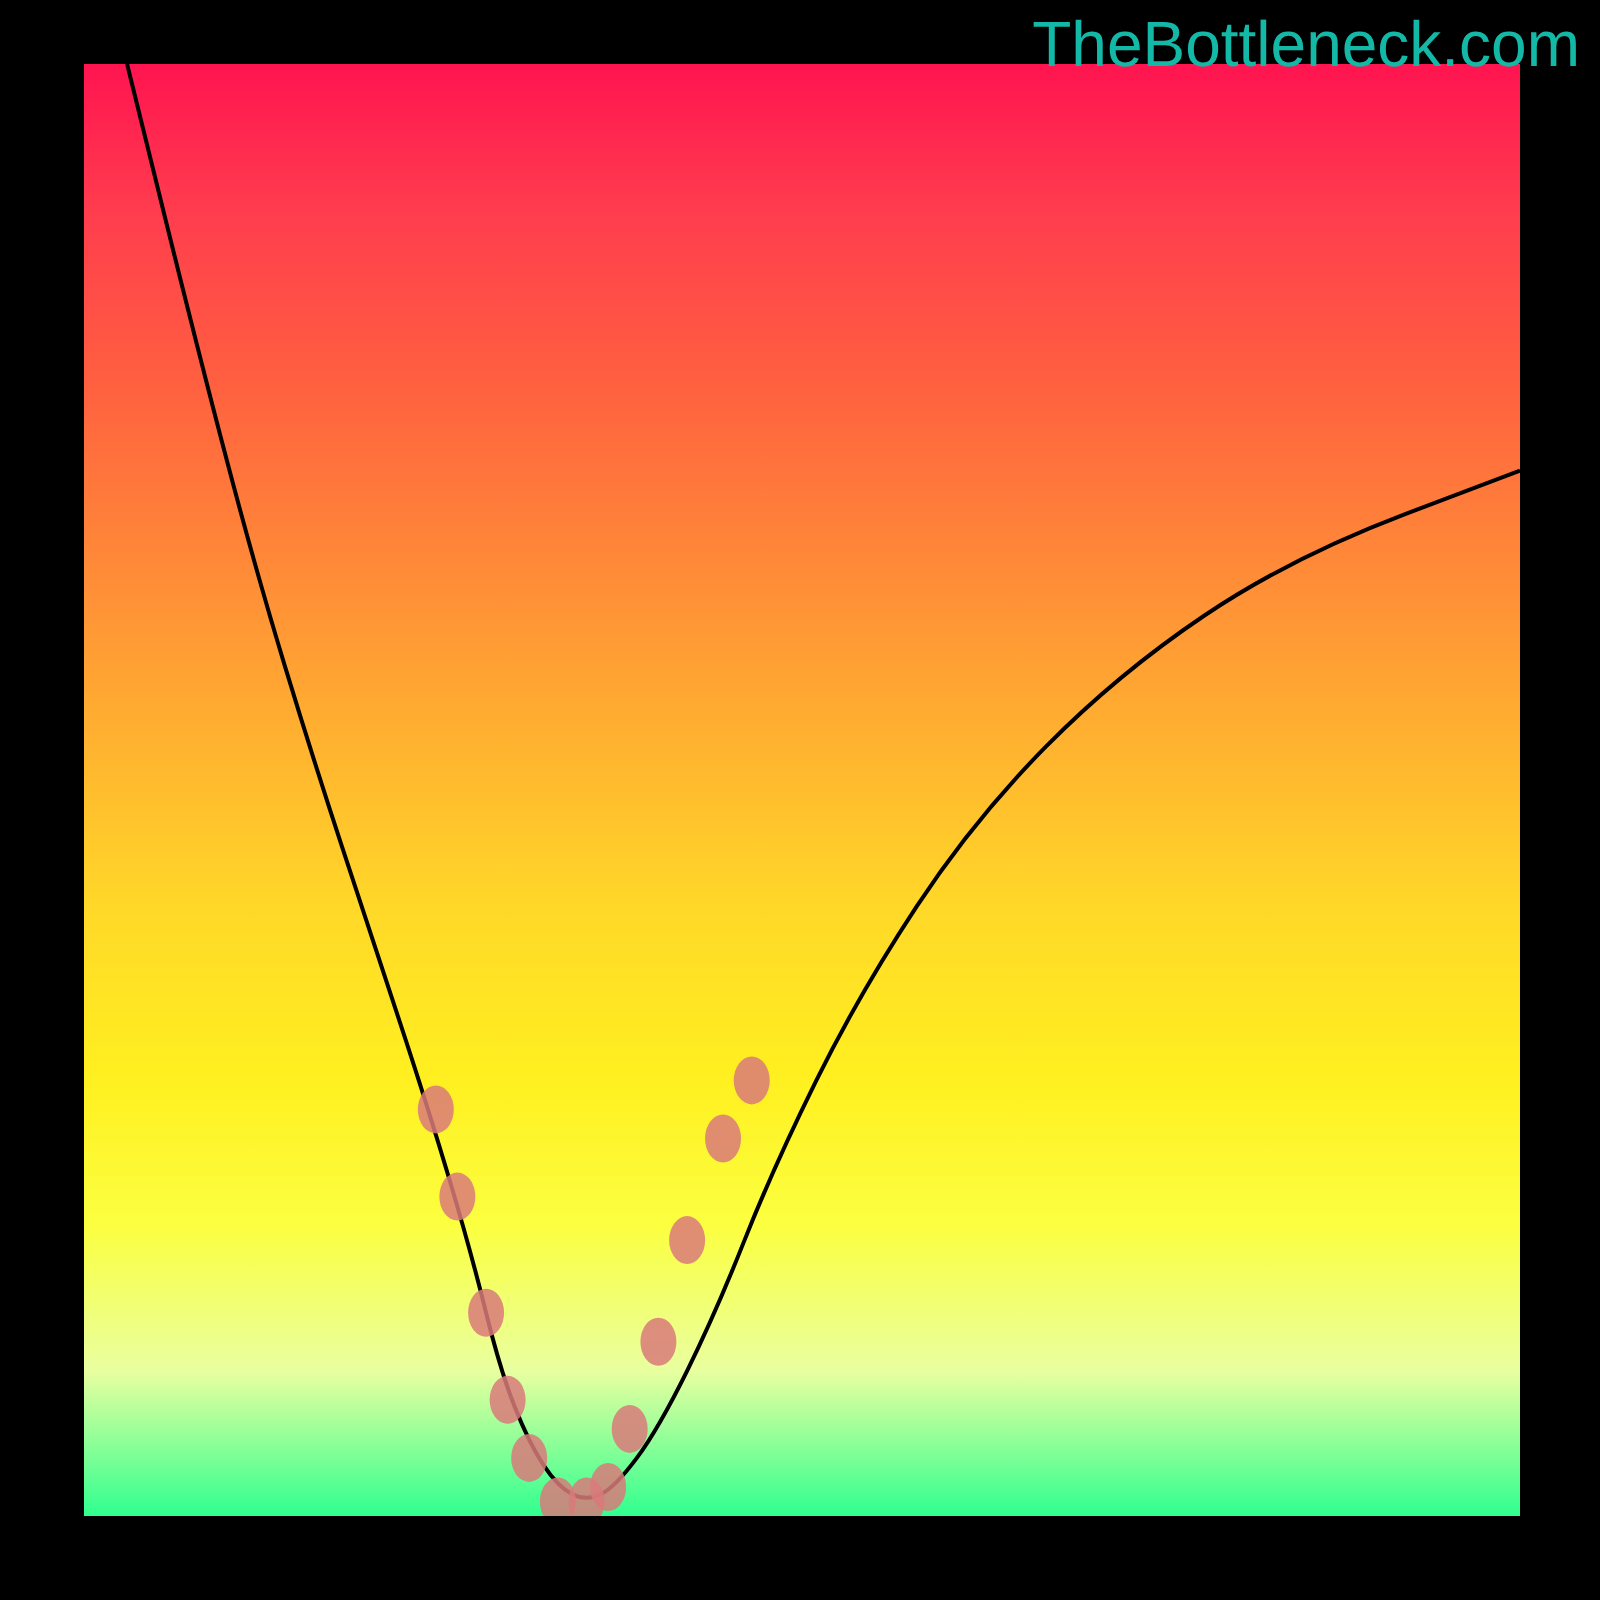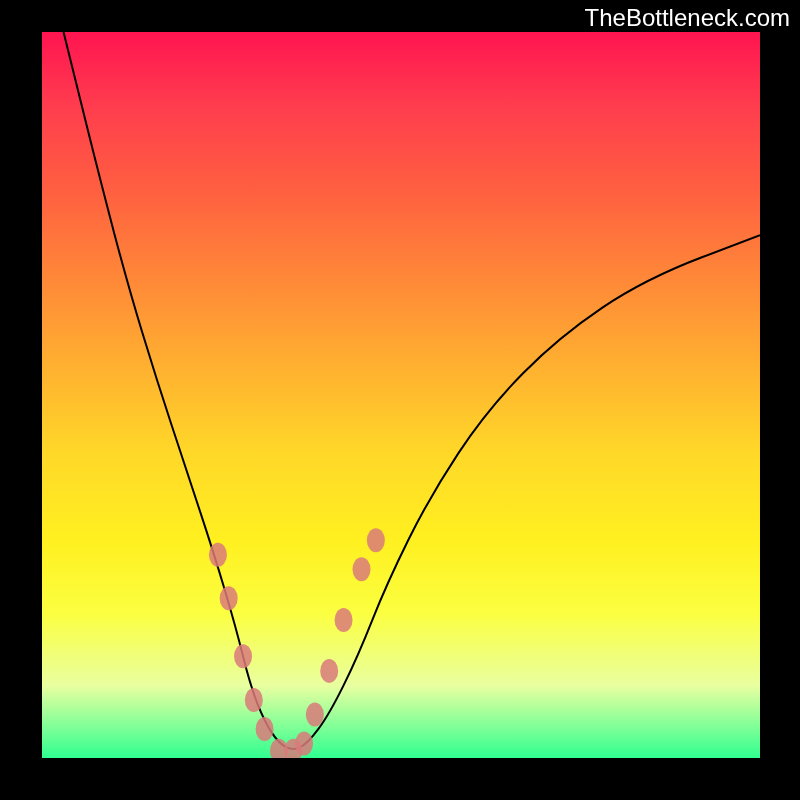--- a/index.html
+++ b/index.html
@@ -8,22 +8,22 @@
     width: 800px;
     height: 800px;
     background: black;
     position: relative;
     font-family: Arial, sans-serif;
   }
   .watermark {
     position: absolute;
     top: 4px;
     right: 10px;
-    color: #ffffff;
-    font-size: 24px;
+    color: #14b8a6;
+    font-size: 32px;
     font-weight: 500;
     z-index: 10;
   }
   .plot-area {
     position: absolute;
     left: 42px;
     top: 32px;
     width: 718px;
     height: 726px;
     overflow: hidden;

